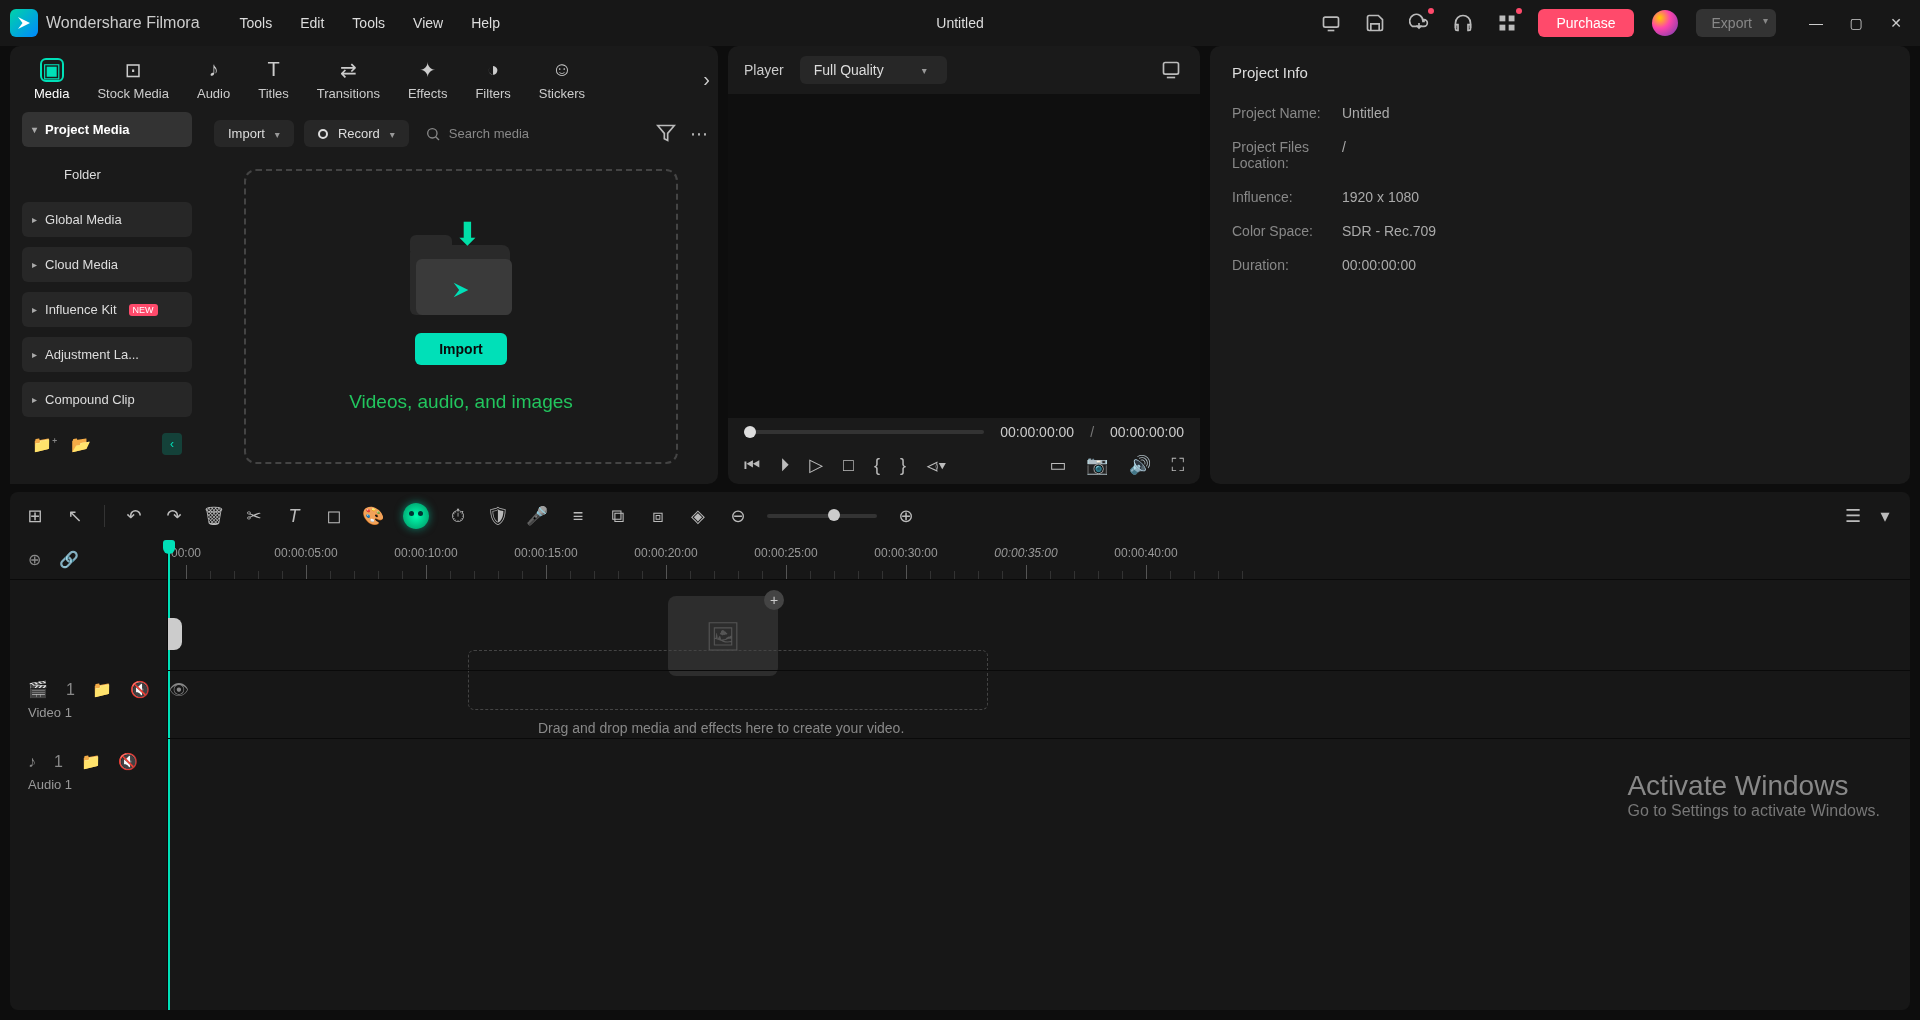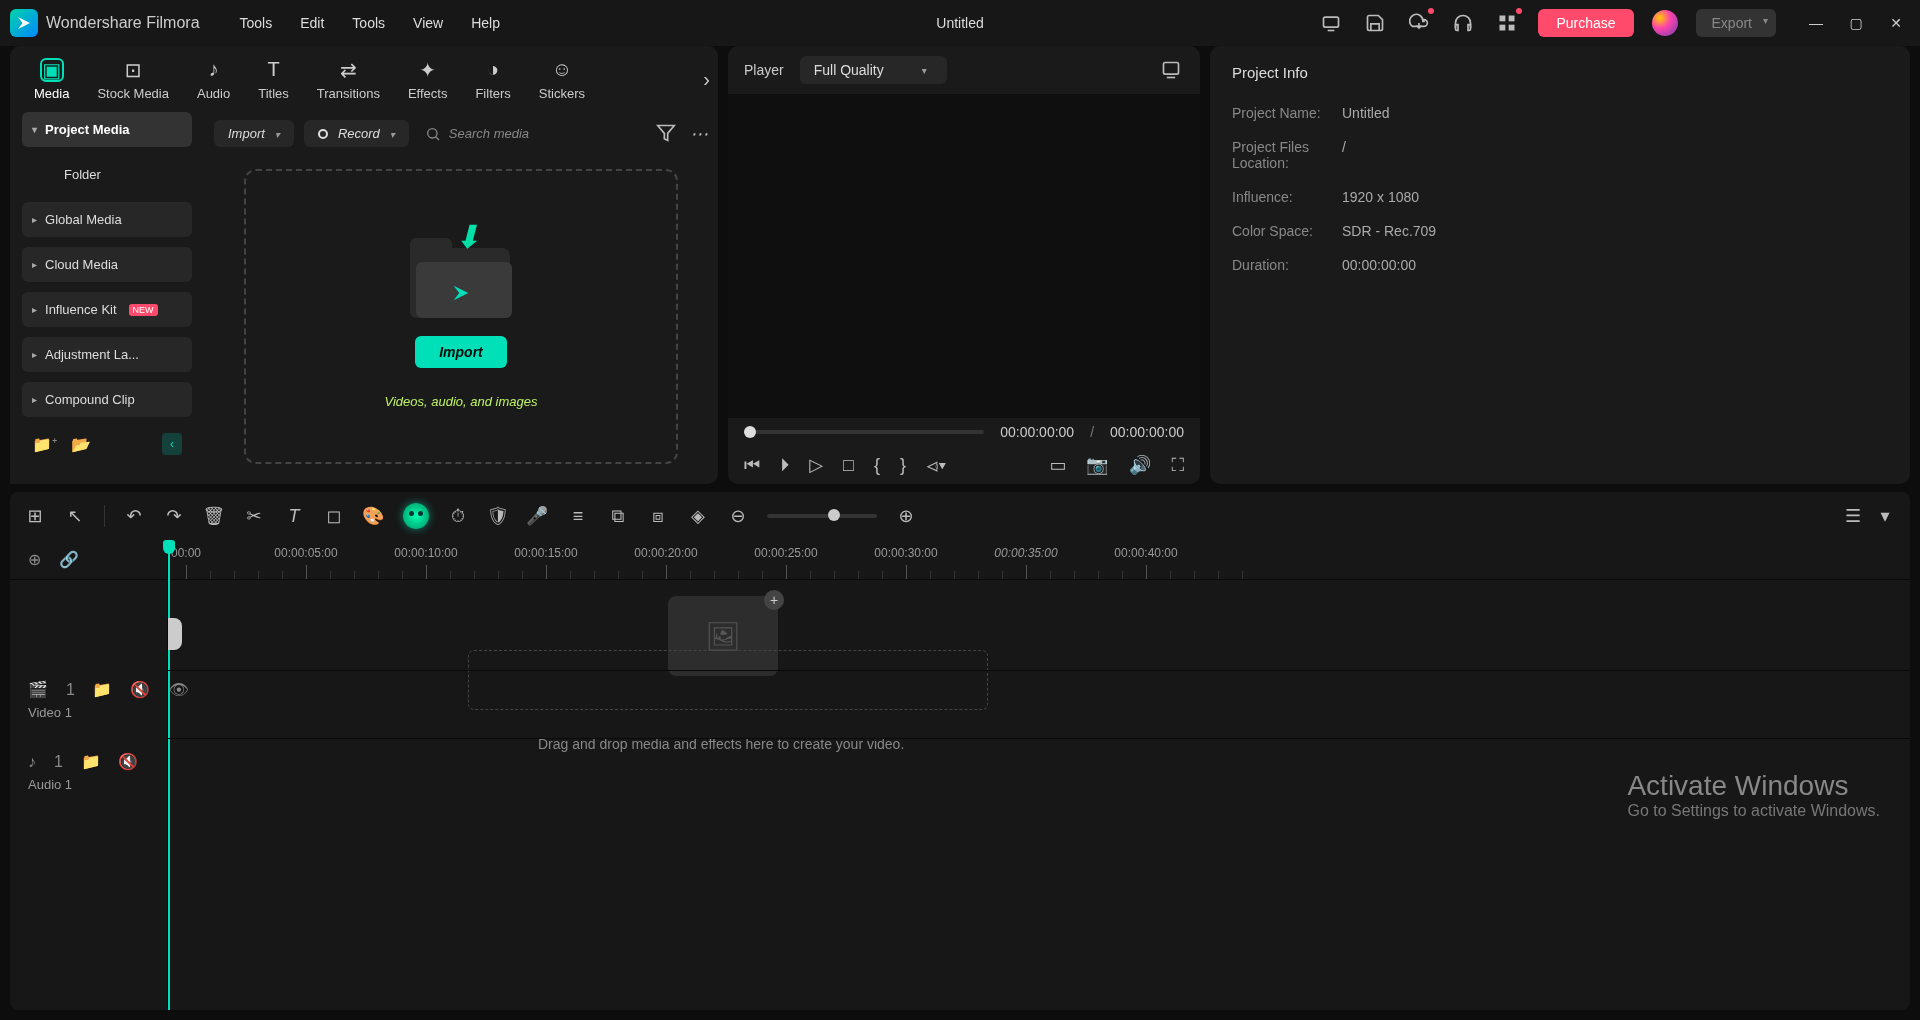--- a/index.html
+++ b/index.html
@@ -31,37 +31,37 @@
 .media-body { flex:1; display:flex; }
 .media-left { width: 194px; background:#1a1a1a; padding: 0 12px; }
 .tree-item { display:flex; align-items:center; gap:8px; background:#272727; border-radius:6px; padding: 10px 10px; margin-bottom:10px; font-size:13px; color:#ddd; cursor:pointer;}
 .tree-item.active { background:#333; font-weight:600; color:#fff;}
 .tree-item.child { background:transparent; margin-left:18px; padding-left:24px;}
 .tree-caret { font-size:10px; color:#aaa;}
 .badge-new { background:#ff4a6b; font-size:9px; padding:1px 4px; border-radius:3px; color:#fff; margin-left:4px;}
 .media-left-footer { display:flex; align-items:center; gap:14px; padding: 6px 10px; color:#888;}
 .collapse-arrow { margin-left:auto; background:#00e0b833; color:#00e0b8; width:20px; height:22px; border-radius:4px; display:flex; align-items:center; justify-content:center; font-size:12px;}
 
-.media-center { flex:1; display:flex; flex-direction:column;font-style:italic; }
+.media-center { flex:1; display:flex; flex-direction:column; }
 .media-topbar { display:flex; align-items:center; gap:10px; padding: 8px 10px; }
 .dd { background:#272727; padding:6px 14px; border-radius:6px; font-size:13px; display:flex; align-items:center; gap:10px; cursor:pointer; color:#ddd;}
 .dd .caret::after{content:'▾'; font-size:10px; color:#999;}
 .rec-dot{width:10px;height:10px;border:2px solid #ddd;border-radius:50%;}
 .search { flex:1; display:flex; align-items:center; gap:8px; color:#888; font-size:13px; padding-left:6px;}
 .topbar-right { display:flex; gap:14px; color:#bbb; font-size:18px;}
 
 .drop-zone { margin: 14px 40px 20px 40px; flex:1; border:2px dashed #444; border-radius:12px; display:flex; flex-direction:column; align-items:center; justify-content:center; gap:18px;}
 .folder-gfx { position:relative; width:110px; height:94px;}
 .folder-back { position:absolute; bottom:0; left:4px; width:100px; height:70px; background:#2a2a2a; border-radius:8px 8px 6px 6px;}
 .folder-back::before{content:''; position:absolute; top:-10px; left:0; width:42px; height:16px; background:#2a2a2a; border-radius:6px 6px 0 0;}
 .folder-front { position:absolute; bottom:0; left:10px; width:96px; height:56px; background:#3a3a3a; border-radius:6px;}
 .folder-logo { position:absolute; bottom:14px; left:44px; width:22px; height:22px;}
 .arrow-down { position:absolute; top:-6px; left:48px; color:#00e0a8; font-size:32px;}
 .import-pill { background:#00e0b8; color:#0a0a0a; font-size:14px; font-weight:600; padding:8px 24px; border-radius:6px; cursor:pointer;}
-.drop-hint{ color:#bef264; font-size:13px;margin-top:8px;}
+.drop-hint{ color:#22c55e; font-size:19px;margin-top:8px;}
 
 .player-panel { width: 472px; background:#1a1a1a; border-radius:10px; display:flex; flex-direction:column;text-align:center;}
 .player-head { display:flex; align-items:center; gap:16px; padding:10px 16px;}
 .player-label { font-size:14px; color:#ccc;}
 .quality-dd { background:#272727; padding:6px 20px 6px 14px; border-radius:6px; font-size:14px; color:#ddd; display:flex; align-items:center; gap:38px; cursor:pointer;}
 .player-head .icon-btn{ margin-left:auto;}
 .player-canvas { flex:1; background:#0f0f0f; margin: 0;}
 .player-seek { display:flex; align-items:center; gap:16px; padding: 6px 16px; font-size:14px; color:#ccc;}
 .seek-track { flex:1; height:4px; background:#333; border-radius:2px; position:relative;}
 .seek-thumb { position:absolute; left:0; top:-4px; width:12px; height:12px; background:#ddd; border-radius:50%;}
@@ -93,21 +93,21 @@
 .tl-body { flex:1; position:relative;}
 .ruler { height:40px; border-bottom:1px solid #0a0a0a; position:relative; font-size:12px; color:#999;}
 .ruler .mark { position:absolute; top:6px; transform:translateX(-50%);}
 .ruler .tick { position:absolute; bottom:0; width:1px; height:8px; background:#333;}
 .ruler .tick.major{height:14px; background:#555;}
 .playhead { position:absolute; top:0; left:0; width:2px; height:100%; background:#00e0b8;}
 .playhead::before{ content:''; position:absolute; top:0; left:-5px; width:12px; height:14px; background:#00e0b8; border-radius:3px 3px 6px 6px;}
 .tl-drop { position:absolute; left:300px; top:110px; width:520px; height:60px; border:1px dashed #444; border-radius:6px;}
 .tl-thumb { position:absolute; left:500px; top:56px; width:110px; height:80px; background:#2d2d2d; border-radius:8px; display:flex; align-items:center; justify-content:center; color:#555; font-size:28px;}
 .tl-thumb::after{content:'+'; position:absolute; top:-6px; right:-6px; width:20px;height:20px; background:#444; border-radius:50%; color:#ccc; font-size:14px; display:flex;align-items:center;justify-content:center;}
-.tl-hint { position:absolute; left:370px; top:196px; color:#888; font-size:14px;}
+.tl-hint { position:absolute; left:370px; top:180px; color:#888; font-size:14px;}
 .tl-track-line { position:absolute; left:0; right:0; border-top:1px solid #0a0a0a;}
 .knob-tab { position:absolute; left:0px; top:78px; width:14px; height:32px; background:#ccc; border-radius:0 8px 8px 0;}
 
 .watermark { position:absolute; right:40px; bottom:200px; color:#777; text-align:left; pointer-events:none;}
 .watermark .l1{ font-size:28px; color:#888;}
 .watermark .l2{ font-size:16px; color:#777;}
 
 svg { display:block; }
 .dot-red{ position:absolute; top:-2px; right:-2px; width:6px;height:6px; background:#ff4a6b; border-radius:50%;}
 </style>

